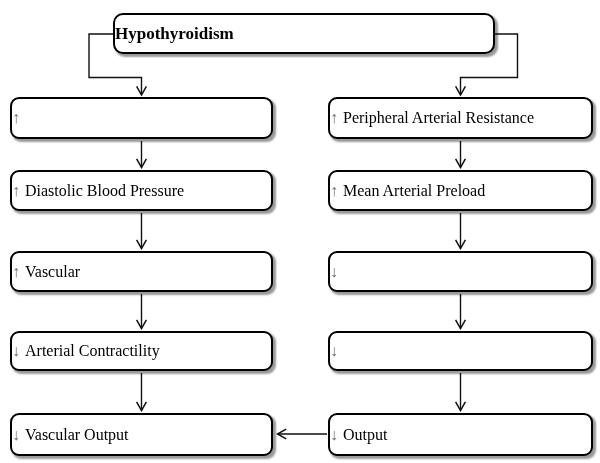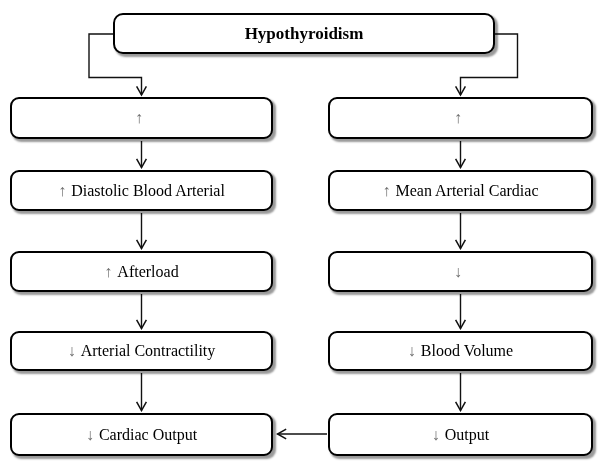--- a/index.html
+++ b/index.html
@@ -24,21 +24,20 @@
   }
   .node {
     position: absolute;
     box-sizing: border-box;
     background: #ffffff;
     border: 2px solid #000000;
     border-radius: 9px;
     box-shadow: 2.5px 2.5px 2px rgba(0, 0, 0, 0.40);
     display: flex;
     align-items: center;
-    justify-content: center;
     font-size: 16px;
     color: #000000;
     white-space: nowrap;
   }
   .node .dir {
     color: #6e6e6e;
     margin-right: 5px;
     font-size: 16px;
   }
   .node.title-node {
@@ -88,47 +87,47 @@
 
   <div class="node title-node n-title">
     <span>Hypothyroidism</span>
   </div>
 
   <div class="node n-l1">
     <span class="dir">↑</span>
   </div>
   <div class="node n-l2">
     <span class="dir">↑</span>
-    <span>Diastolic Blood Arterial</span>
+    <span>Diastolic Blood Pressure</span>
   </div>
   <div class="node n-l3">
     <span class="dir">↑</span>
-    <span>Afterload</span>
+    <span>Vascular</span>
   </div>
   <div class="node n-l4">
     <span class="dir">↓</span>
     <span>Arterial Contractility</span>
   </div>
   <div class="node n-l5">
     <span class="dir">↓</span>
-    <span>Cardiac Output</span>
+    <span>Vascular Output</span>
   </div>
 
   <div class="node n-r1">
     <span class="dir">↑</span>
+    <span>Peripheral Arterial Resistance</span>
   </div>
   <div class="node n-r2">
     <span class="dir">↑</span>
-    <span>Mean Arterial Cardiac</span>
+    <span>Mean Arterial Preload</span>
   </div>
   <div class="node n-r3">
     <span class="dir">↓</span>
   </div>
   <div class="node n-r4">
     <span class="dir">↓</span>
-    <span>Blood Volume</span>
   </div>
   <div class="node n-r5">
     <span class="dir">↓</span>
     <span>Output</span>
   </div>
 
 </div>
 
 </body></html>

